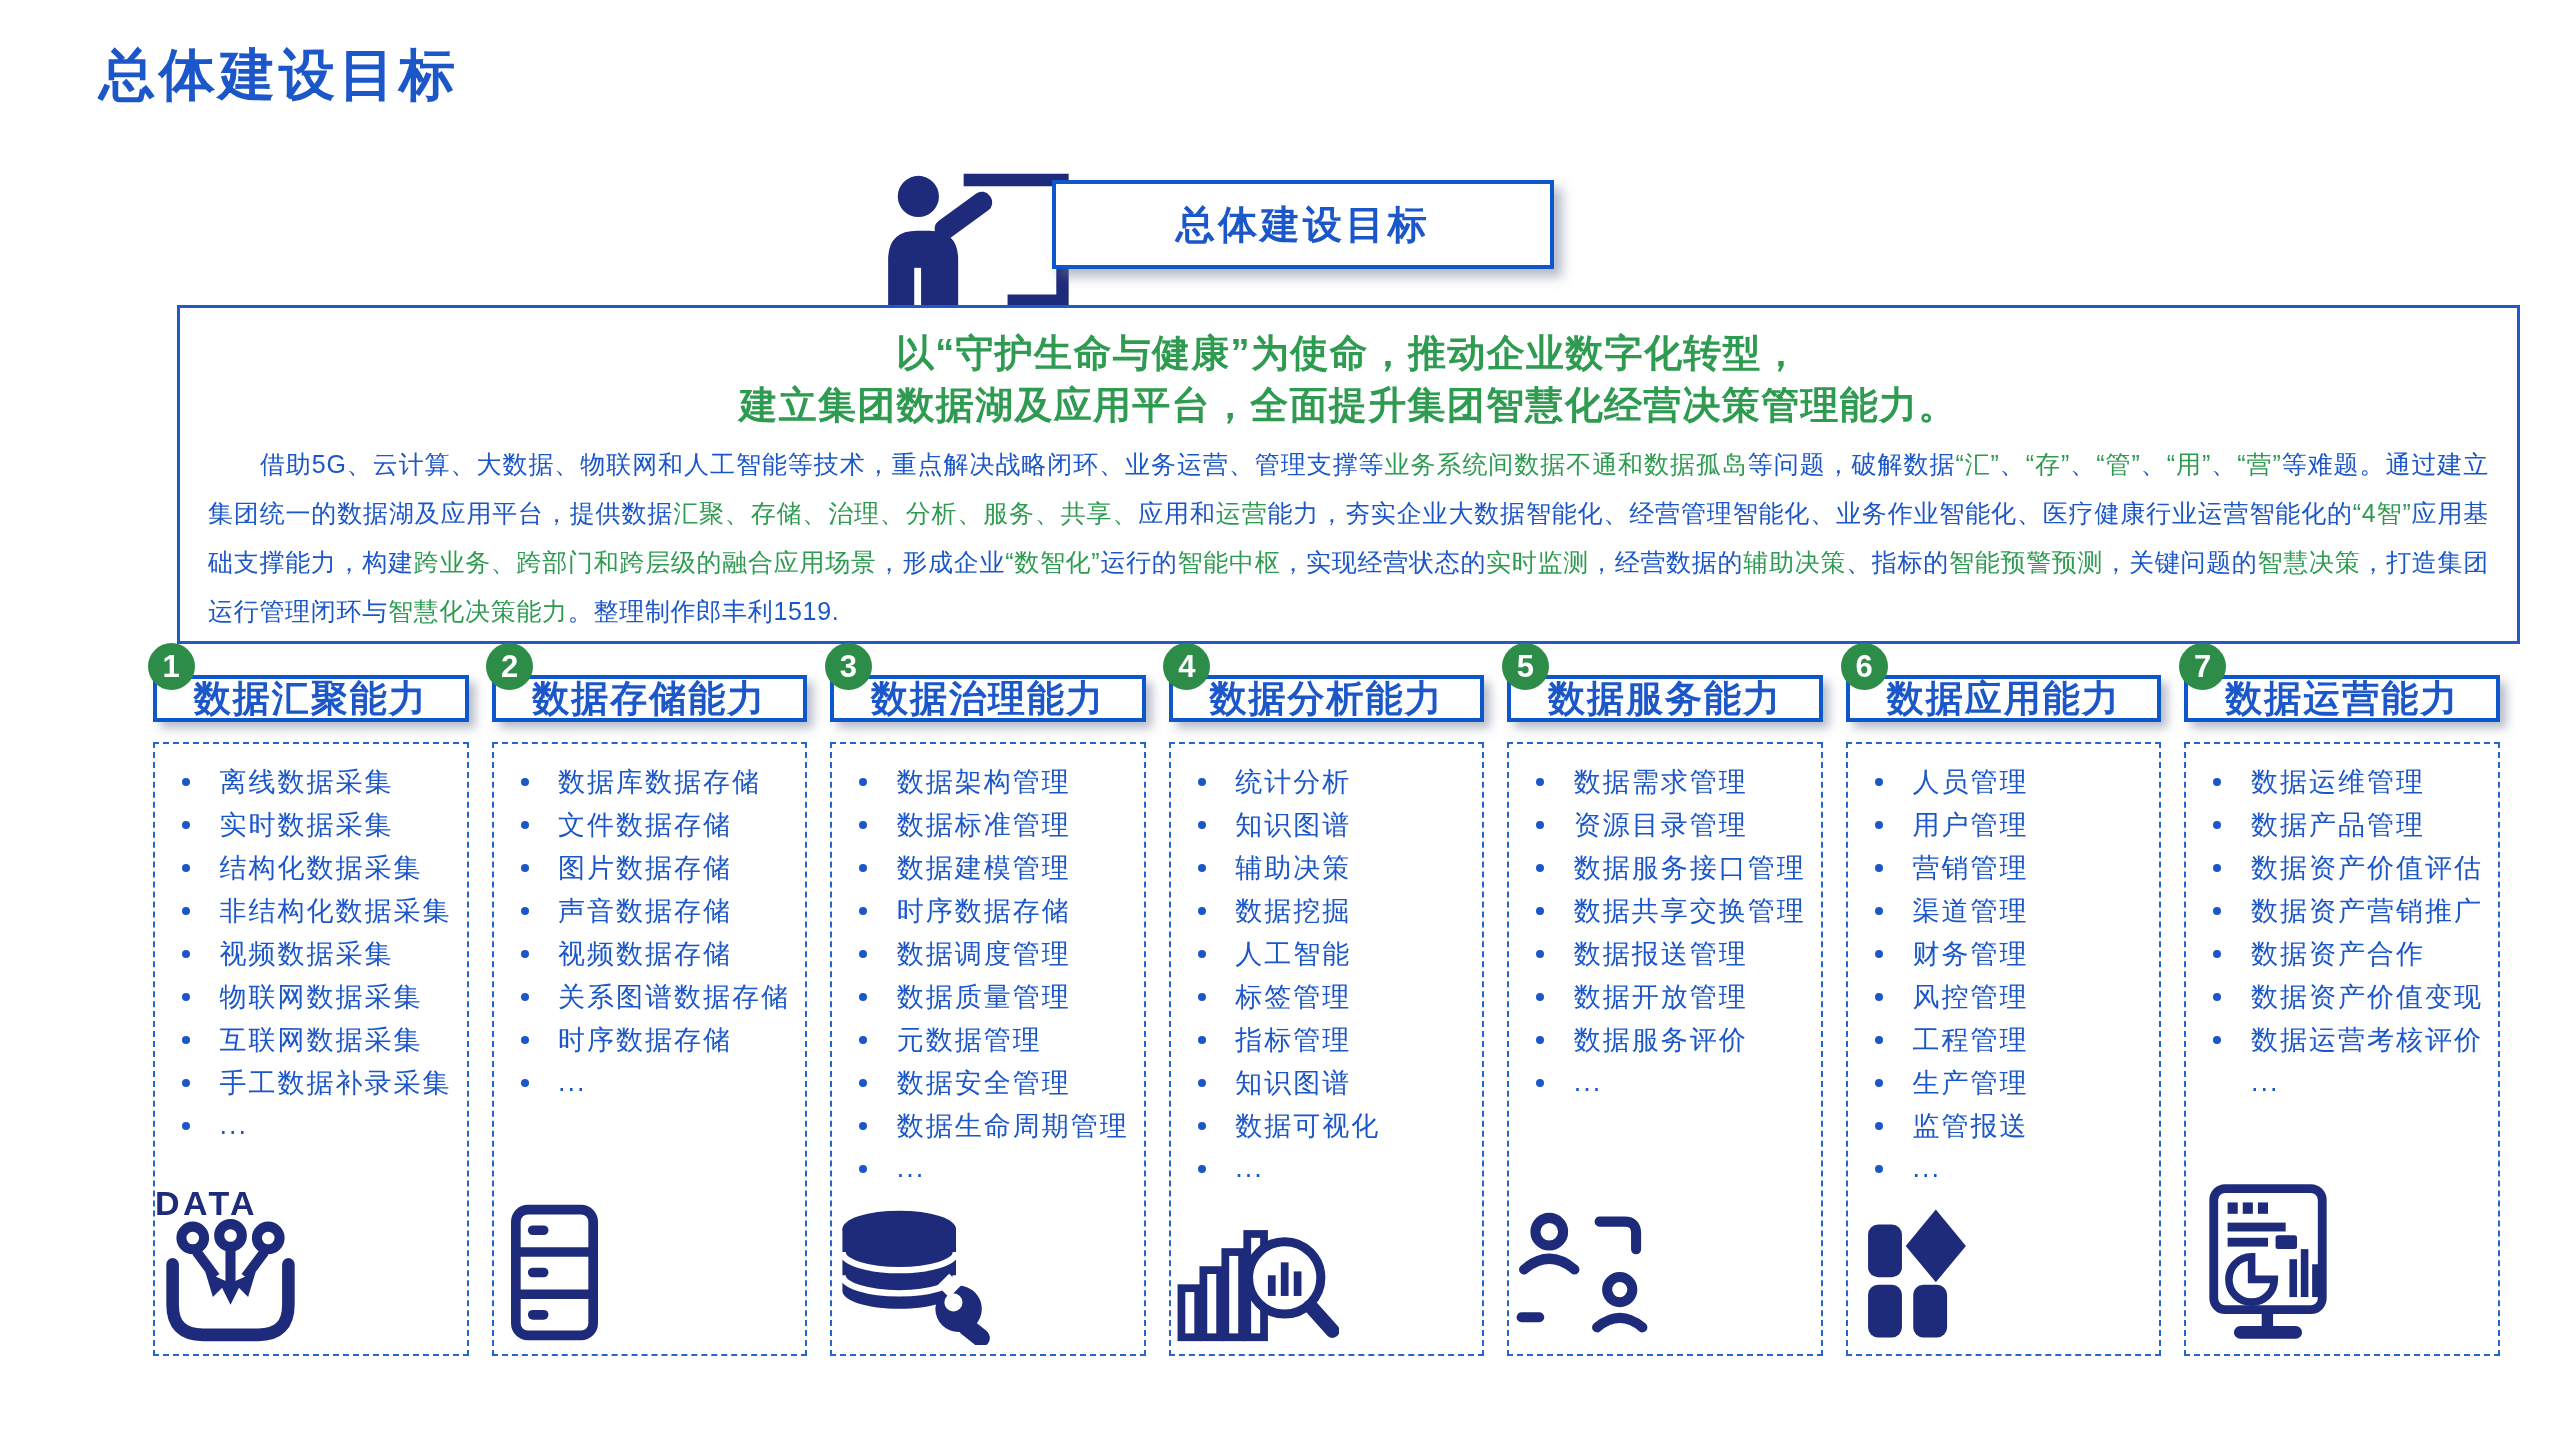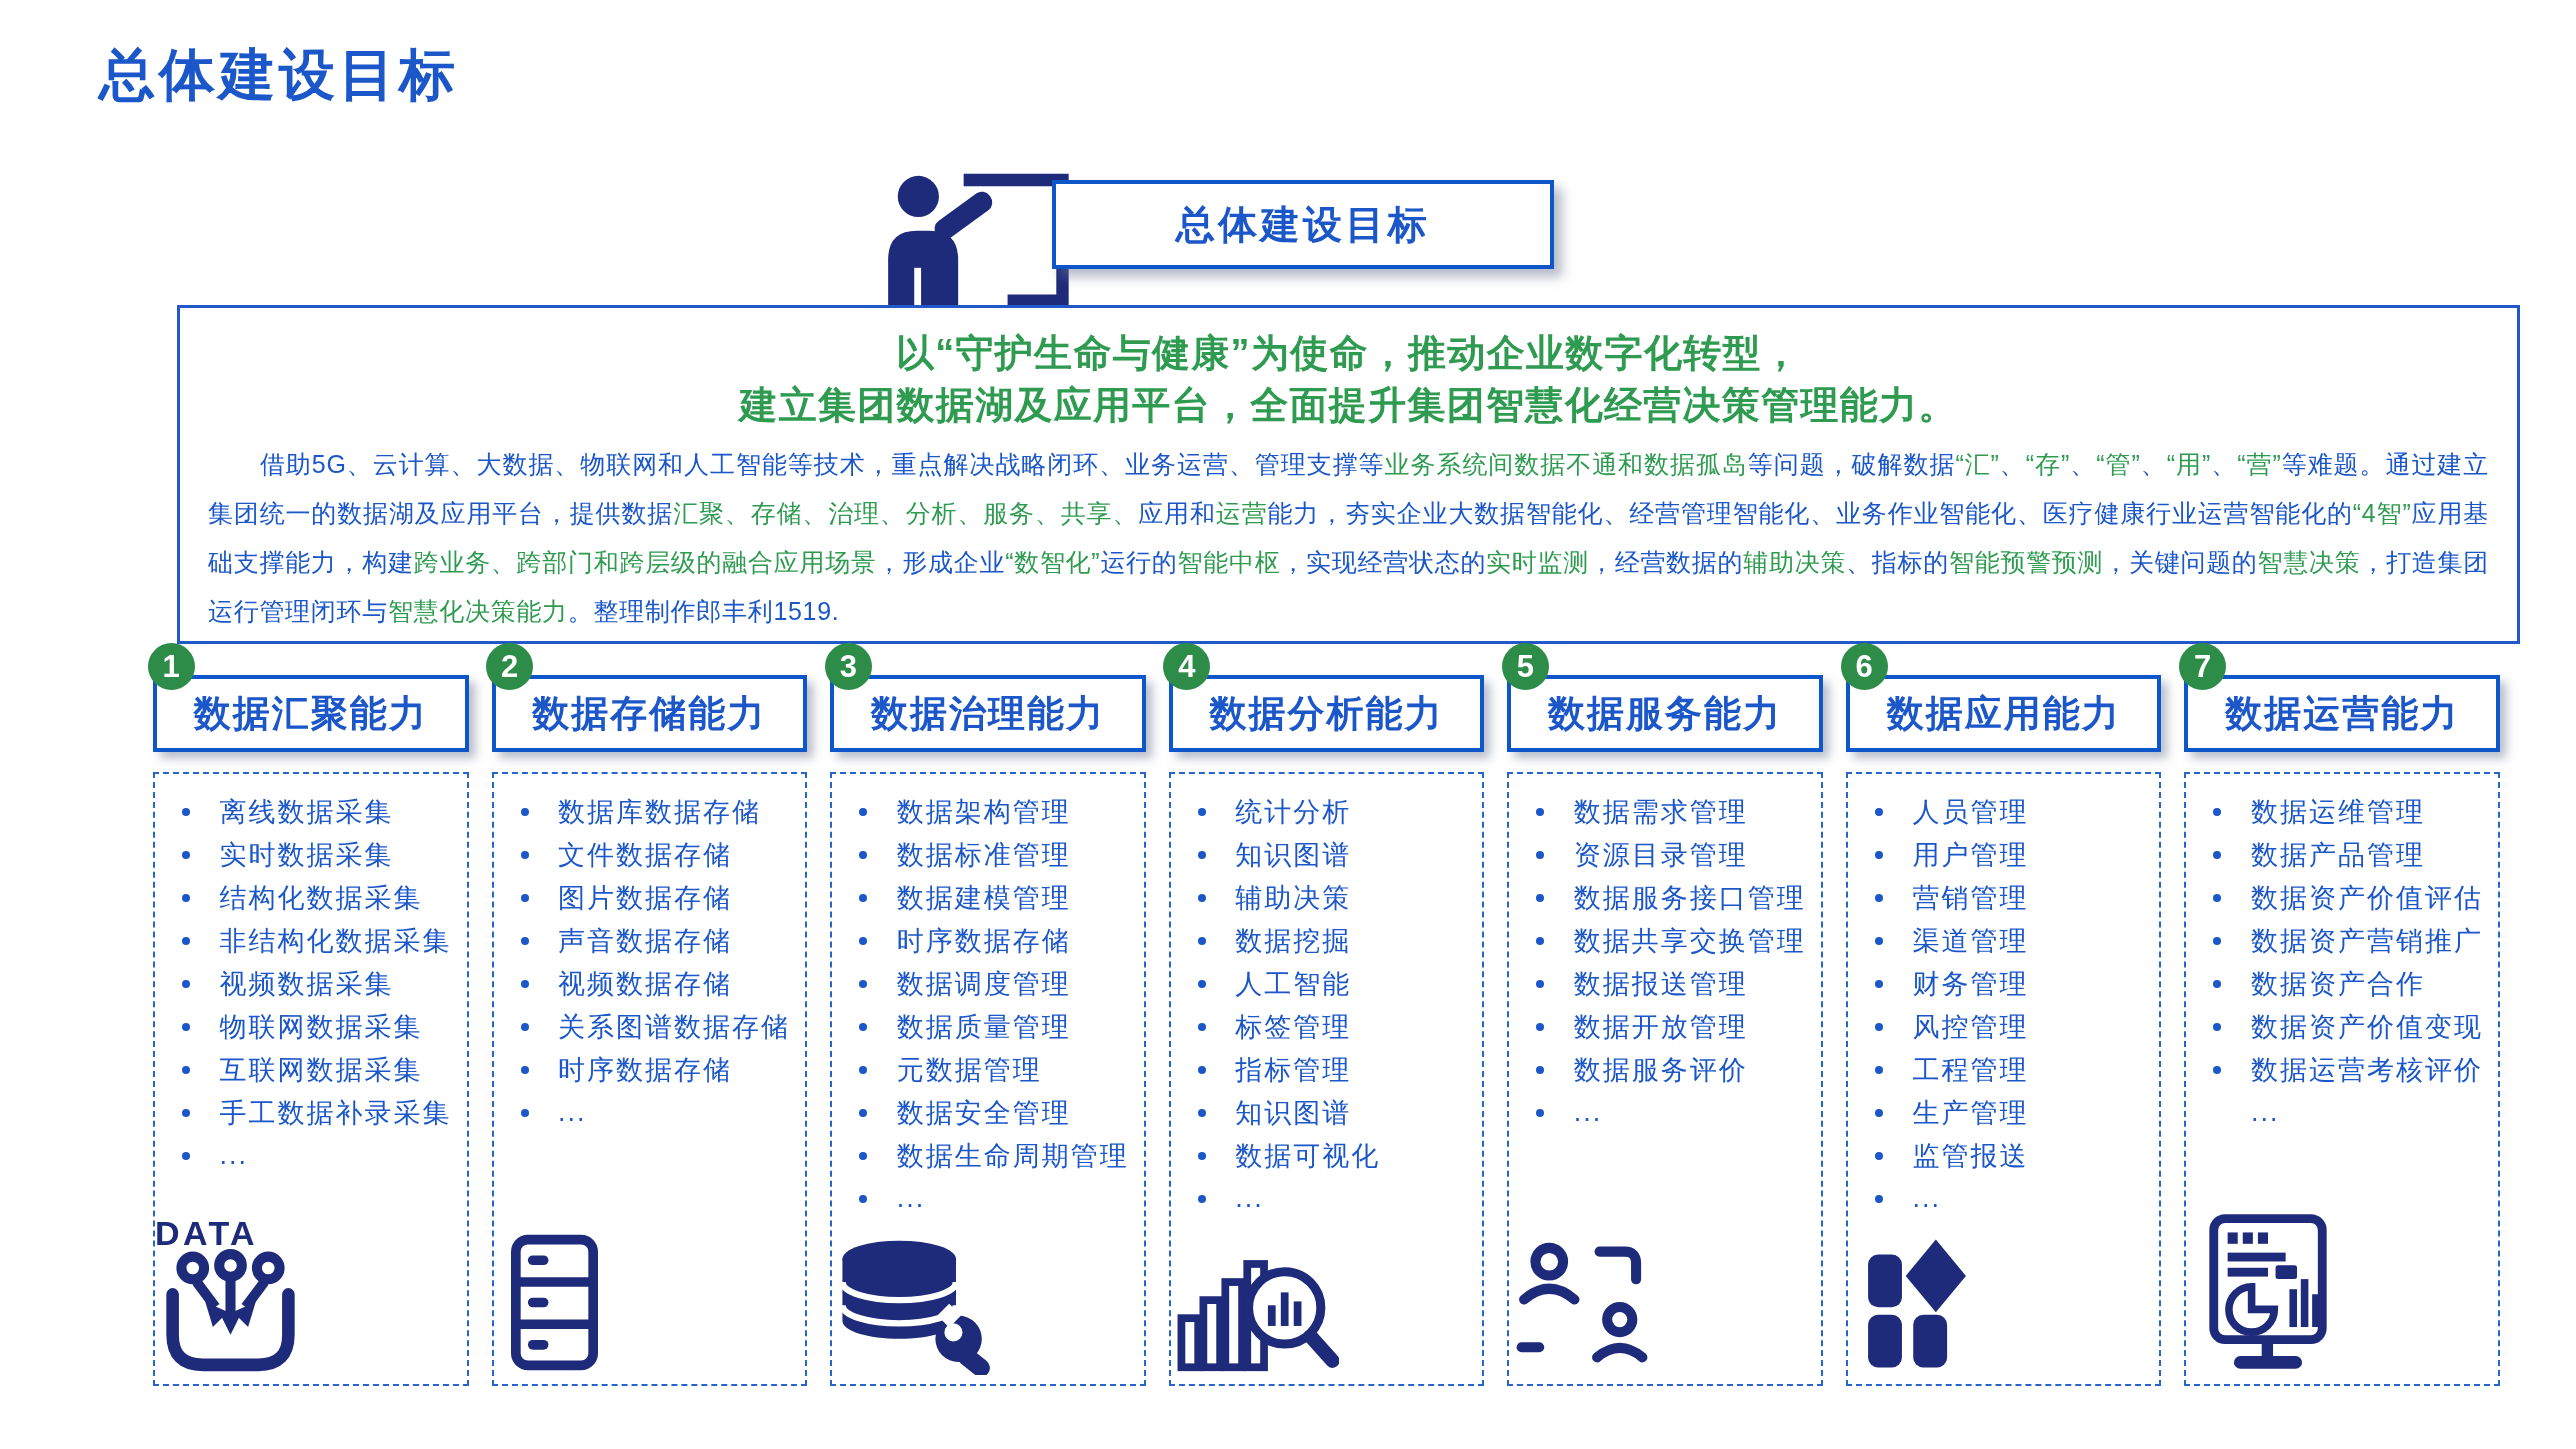--- a/index.html
+++ b/index.html
@@ -45,21 +45,21 @@
   .para span.g{color:var(--green)}
   .para span.b{color:var(--blue)}
   .columns{position:absolute;left:153px;top:675px;width:2347px;display:flex;gap:23px}
   .column{flex:1;position:relative;min-width:0}
   .num{
     position:absolute;left:-5.4px;top:-32px;width:47px;height:47px;border-radius:50%;
     background:var(--circle-green);color:#fff;font-size:31px;font-weight:bold;
     display:flex;align-items:center;justify-content:center;z-index:3;
   }
   .col-head{
-    height:77px;border:4.7px solid var(--border-blue);background:#fff;box-sizing:border-box;
+    height:47px;border:4.7px solid var(--border-blue);background:#fff;box-sizing:border-box;
     box-shadow:6.7px 6.7px 9.4px rgba(110,120,145,.5);
     display:flex;align-items:center;justify-content:center;
     font-size:37px;font-weight:bold;color:var(--blue);letter-spacing:2px;white-space:nowrap;
   }
   .col-box{
     margin-top:20px;height:614px;border:2.7px dashed var(--dash-blue);
     box-sizing:border-box;position:relative;padding:16px 6.7px 0 19px;background:#fff;
   }
   .item{display:flex;align-items:center;height:43px}
   .dot{width:8px;height:8px;border-radius:50%;background:var(--blue);margin:0 29.5px 0 8px;flex:none}

